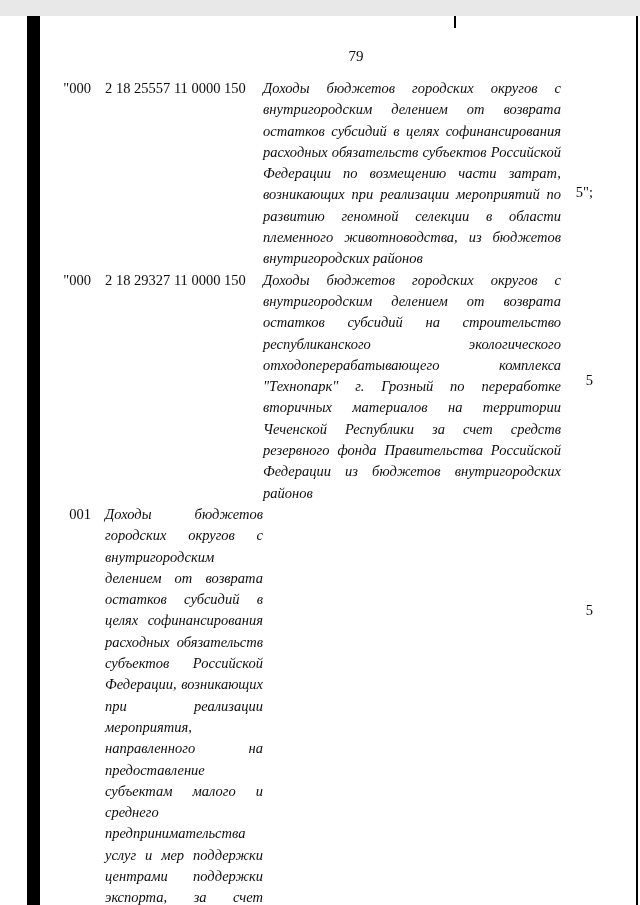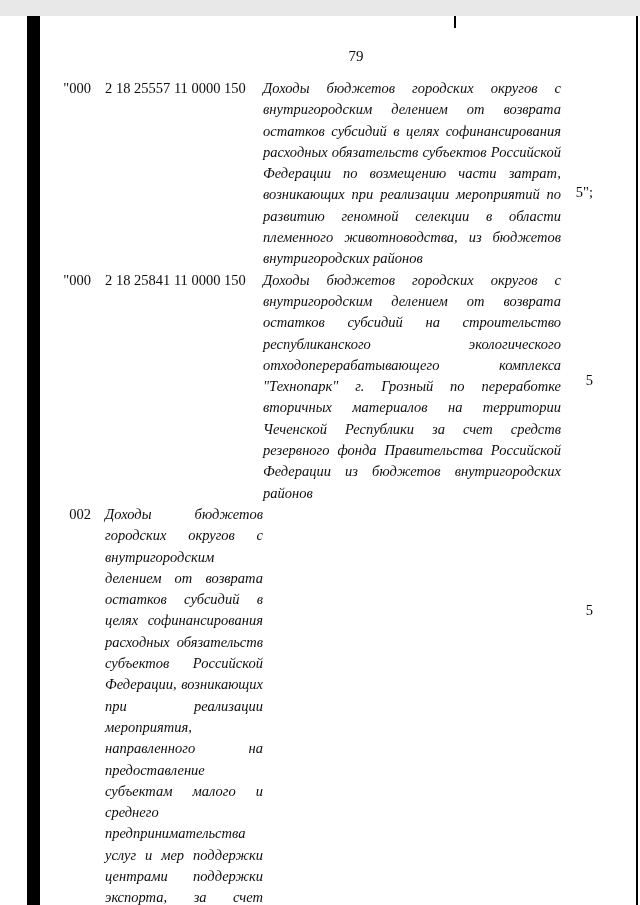--- a/index.html
+++ b/index.html
@@ -70,25 +70,25 @@
 
     <div class="entry">
       <span class="prefix">"000</span>
       <span class="code">2 18 25557 11 0000 150</span>
       <p class="desc">Доходы бюджетов городских округов с внутригородским делением от возврата остатков субсидий в целях софинансирования расходных обязательств субъектов Российской Федерации по возмещению части затрат, возникающих при реализации мероприятий по развитию геномной селекции в области племенного животноводства, из бюджетов внутригородских районов</p>
       <span class="note" style="top:104px">5";</span>
     </div>
 
     <div class="entry">
       <span class="prefix">"000</span>
-      <span class="code">2 18 25841 11 0000 150</span>
+      <span class="code">2 18 29327 11 0000 150</span>
       <p class="desc">Доходы бюджетов городских округов с внутригородским делением от возврата остатков субсидий на строительство республиканского экологического отходоперерабатывающего комплекса "Технопарк" г. Грозный по переработке вторичных материалов на территории Чеченской Республики за счет средств резервного фонда Правительства Российской Федерации из бюджетов внутригородских районов</p>
       <span class="note" style="top:100px">5</span>
     </div>
 
     <div class="entry">
-      <span class="prefix">002</span>
+      <span class="prefix">001</span>
       <p class="desc">Доходы бюджетов городских округов с внутригородским делением от возврата остатков субсидий в целях софинансирования расходных обязательств субъектов Российской Федерации, возникающих при реализации мероприятия, направленного на предоставление субъектам малого и среднего предпринимательства услуг и мер поддержки центрами поддержки экспорта, за счет средств резервного фонда Правительства Российской Федерации из бюджетов внутригородских районов</p>
       <span class="note" style="top:96px">5</span>
     </div>
 
   </div>
 </div>
 
 </body></html>

